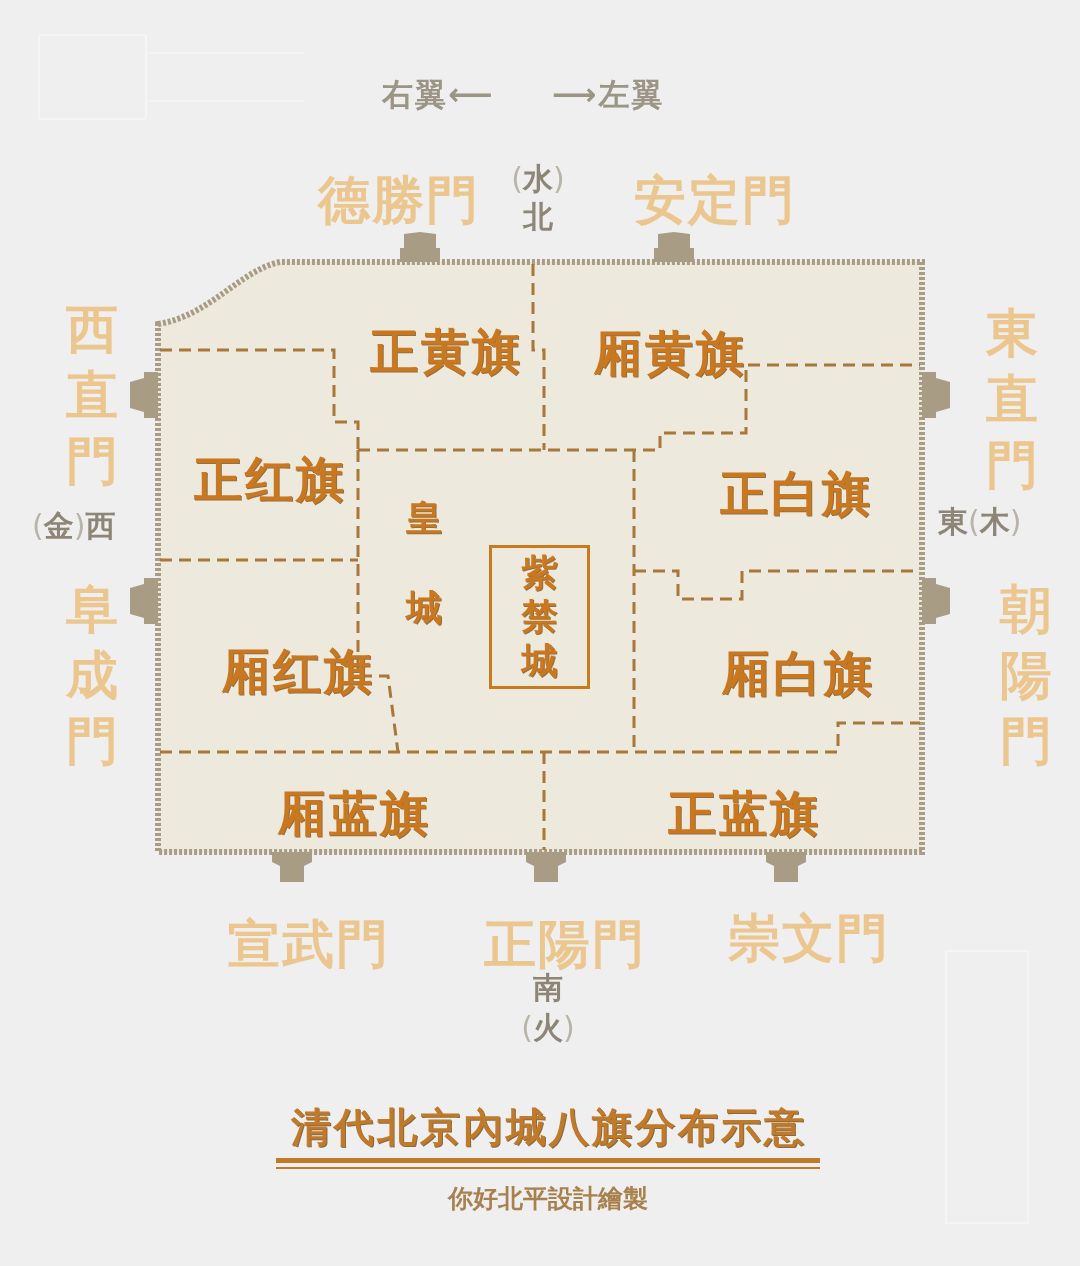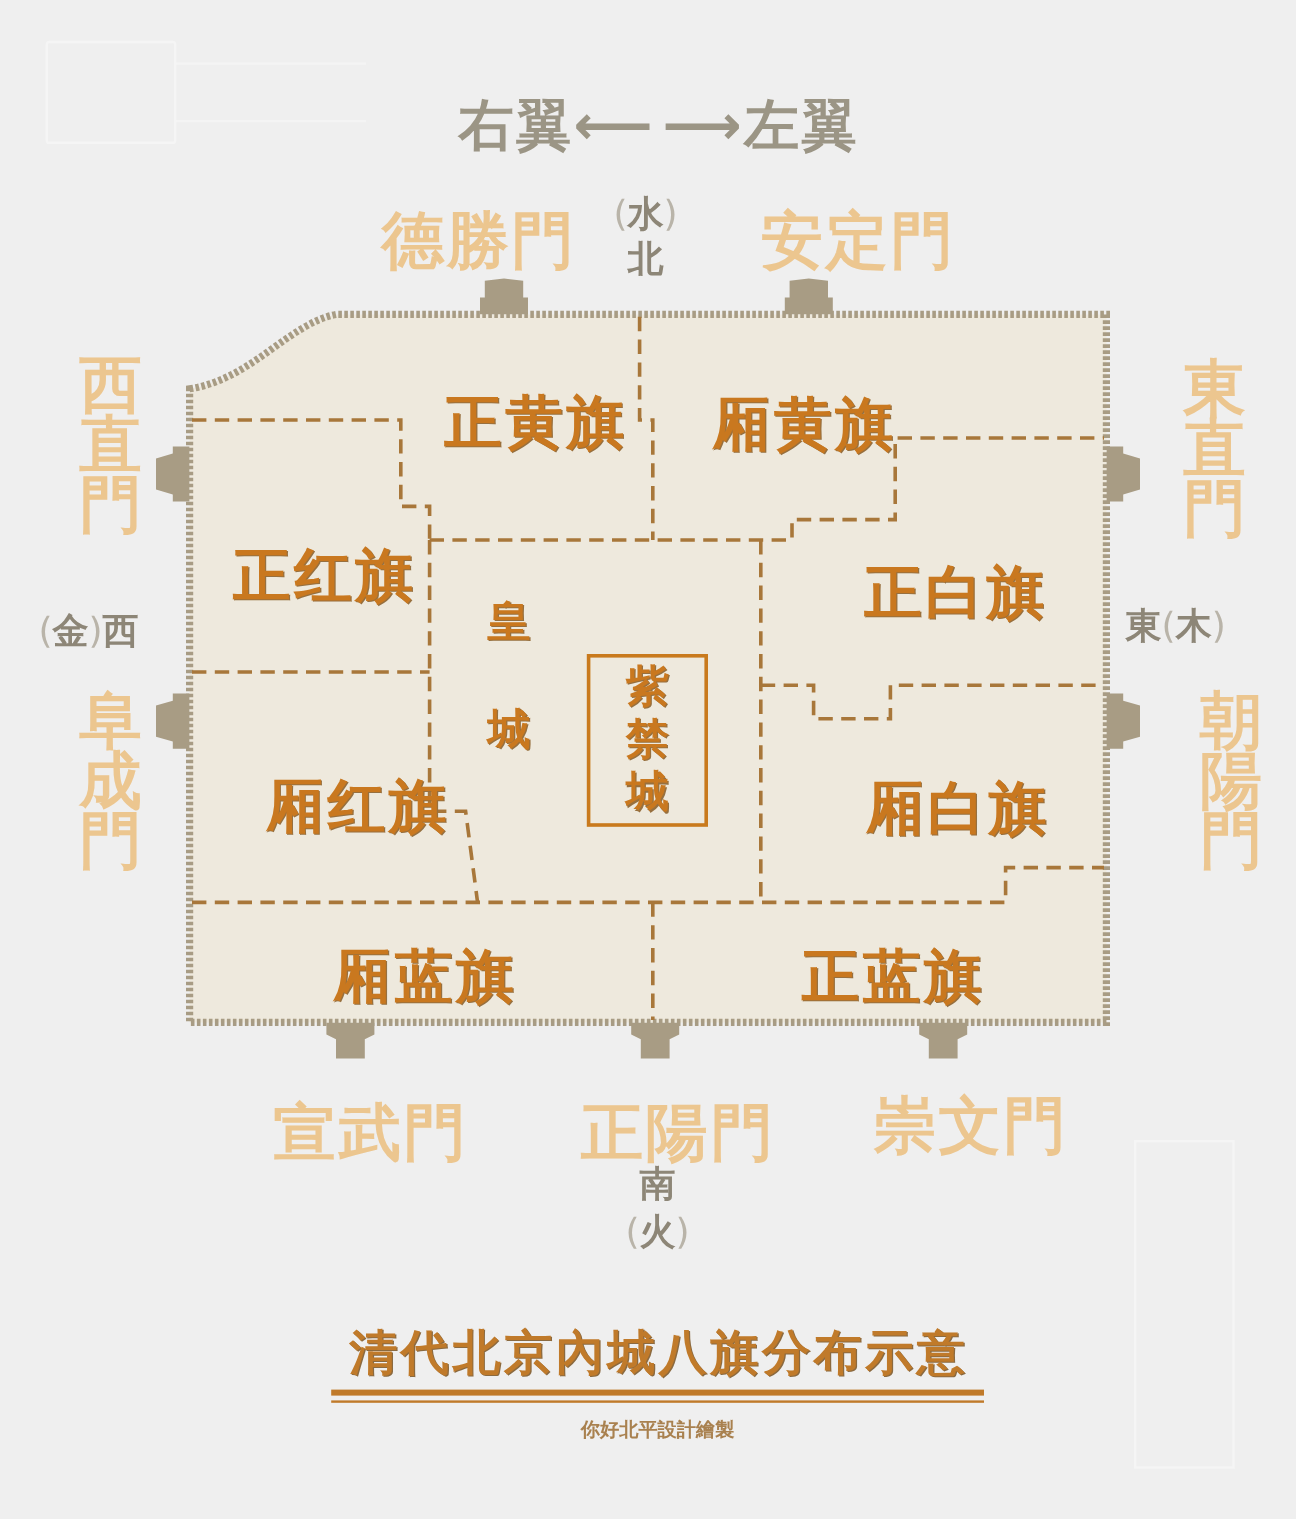--- a/index.html
+++ b/index.html
@@ -17,46 +17,46 @@
   }
   .watermark-text {
     left: 145px; top: 52px; width: 160px; height: 46px;
     border-top: 2px solid #f6f6f6; border-bottom: 2px solid #f6f6f6; opacity: 0.8;
   }
   .watermark-stamp {
     left: 945px; top: 950px; width: 80px; height: 270px;
     border: 2px solid #f6f6f6; opacity: 0.8;
   }
   .wing {
-    top: 74px; font-size: 46px; font-weight: bold; color: #9b9585; letter-spacing: 2px;
+    top: 74px; font-size: 31px; font-weight: bold; color: #9b9585; letter-spacing: 2px;
   }
   .gate {
     font-size: 52px; font-weight: bold; color: #ecc68f; letter-spacing: 2px;
   }
-  .gate.vertical { width: 44px; line-height: 50px; text-align: center; word-break: break-all; }
+  .gate.vertical { width: 44px; line-height: 66px; text-align: center; word-break: break-all; }
   .dir { font-size: 30px; font-weight: bold; color: #8d8677; }
   .paren { color: #b9b4a9; font-weight: normal; }
   .district { font-size: 48px; font-weight: bold; color: #c9781f; text-shadow: 1px 1px 0 #97703f; letter-spacing: 3px; }
   .hc { font-size: 36px; font-weight: bold; color: #c9781f; text-shadow: 1px 1px 0 #97703f; }
   .fc-box {
     left: 489px; top: 545px; width: 101px; height: 144px;
     border: 3px solid #c97a1d; box-sizing: border-box;
     display: flex; flex-direction: column; align-items: center; justify-content: center;
   }
   .fc-box span { font-size: 36px; font-weight: bold; color: #c9781f; line-height: 44px; text-shadow: 1px 1px 0 #97703f; }
   .title {
     left: 278px; top: 1100px; width: 542px; text-align: center;
     font-size: 40px; font-weight: bold; color: #c07a2a; letter-spacing: 3px;
     text-shadow: 1px 1px 0 #8b6a40;
   }
   .title-rule1 { left: 276px; top: 1158px; width: 544px; height: 5px; background: #c07a2a; }
   .title-rule2 { left: 276px; top: 1167px; width: 544px; height: 2px; background: #c07a2a; }
   .credit {
     left: 400px; top: 1182px; width: 296px; text-align: center;
-    font-size: 16px; font-weight: bold; color: #a9814f;
+    font-size: 25px; font-weight: bold; color: #a9814f;
   }
 </style>
 </head>
 <body>
 
 <div class="abs watermark-logo"></div>
 <div class="abs watermark-text"></div>
 <div class="abs watermark-stamp"></div>
 
 <div class="abs wing" style="left:382px;">

